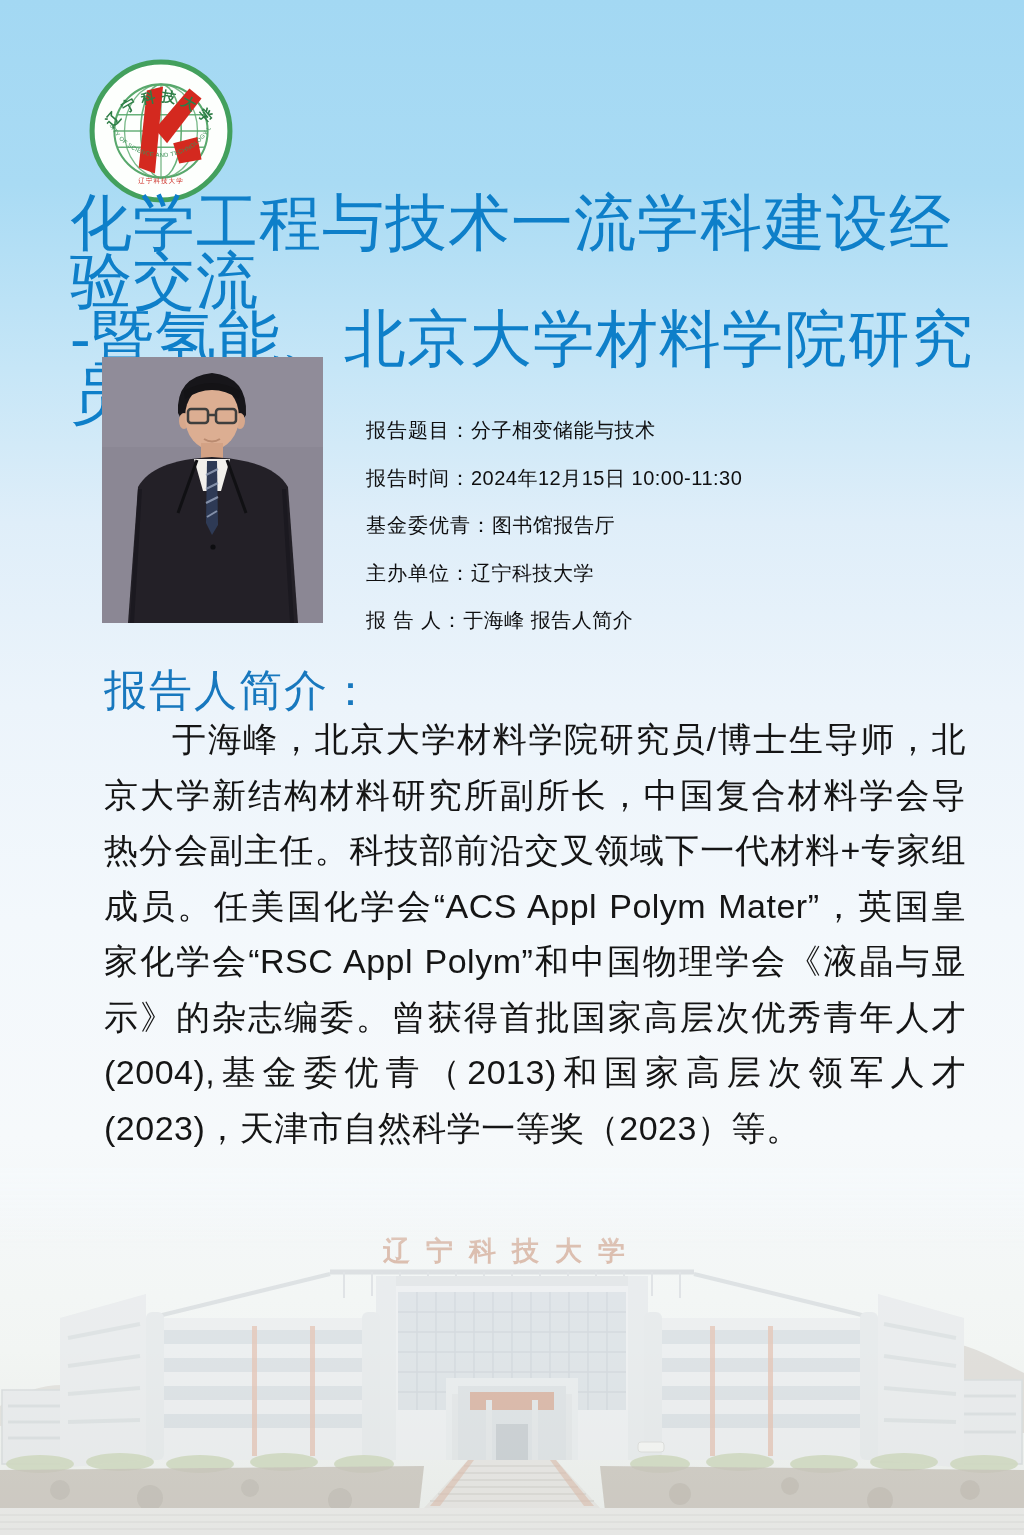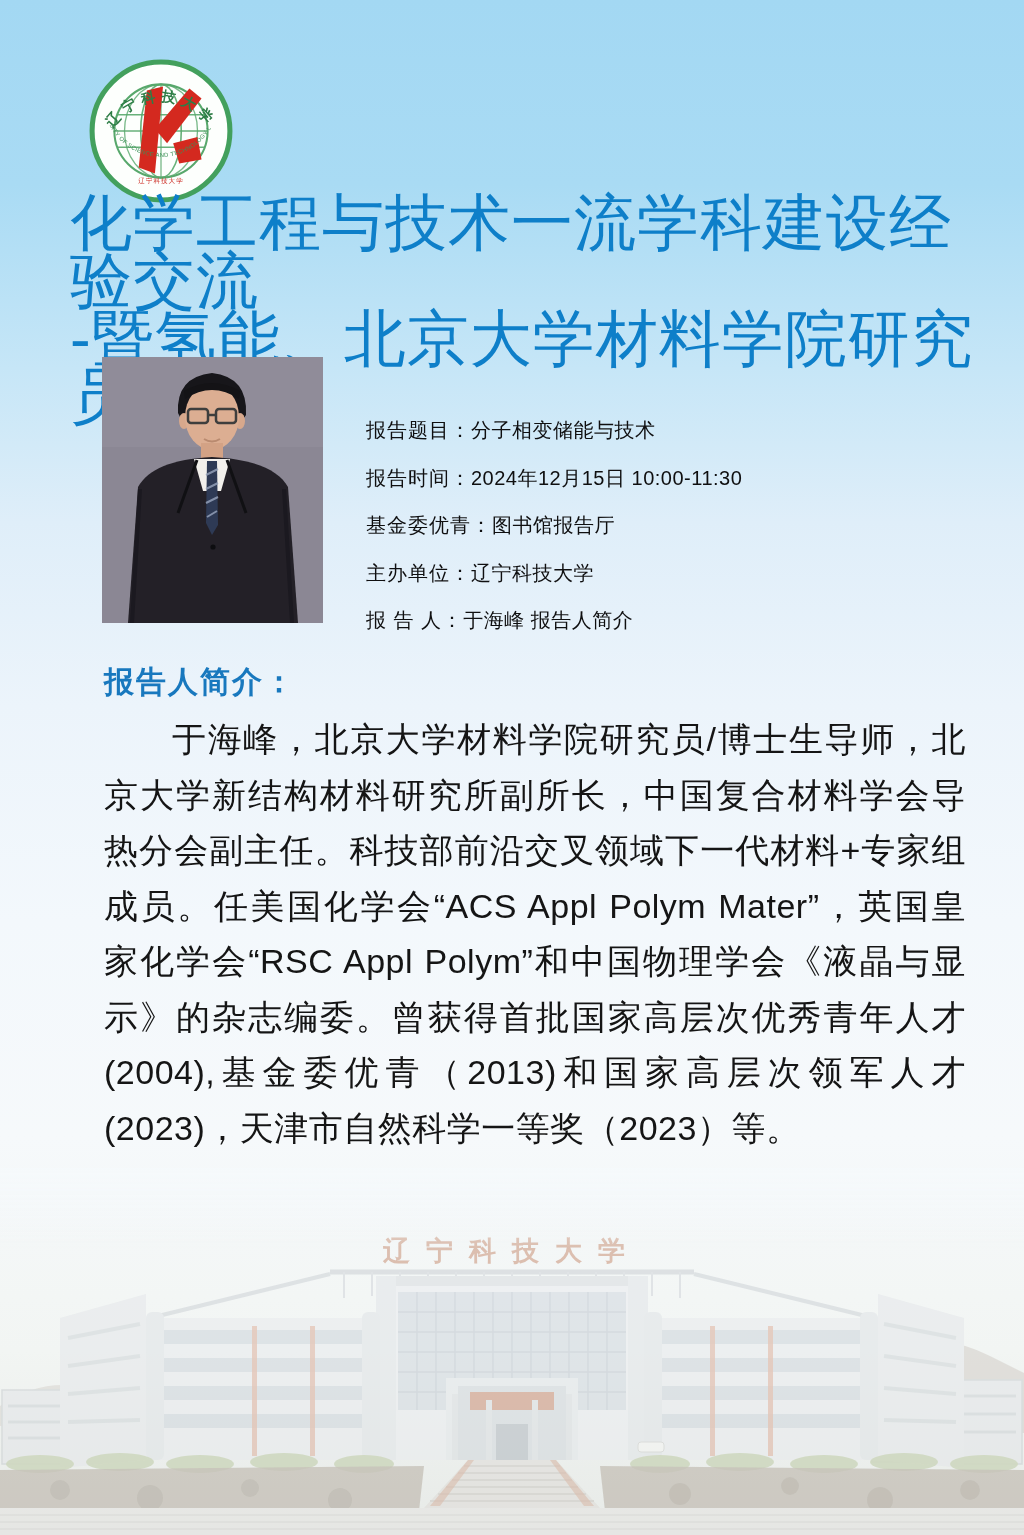--- a/index.html
+++ b/index.html
@@ -22,21 +22,21 @@
   .details{
     position:absolute;left:366px;top:382px;width:620px;
     font-size:20px;font-weight:400;color:#0f0f10;line-height:47.6px;
     white-space:nowrap;
     margin-top:25px;
   }
   .detail-label{letter-spacing:1px;}
   .detail-value{letter-spacing:0.5px;}
   .bio-heading{
     position:absolute;left:104px;top:662px;
-    font-size:30px;font-weight:700;color:#1878be;letter-spacing:2px;text-align:right;
+    font-size:43px;font-weight:400;color:#1878be;letter-spacing:2px;text-align:right;
   }
   .bio-text{
     position:absolute;left:104px;top:712px;width:862px;margin:0;
     font-size:34px;line-height:55.5px;color:#151515;
     text-align:justify;text-indent:68px;letter-spacing:0.5px;
   }
   .footer-art{position:absolute;left:0;top:1168px;width:1024px;height:367px;}
   .footer-fade{
     position:absolute;left:0;top:1168px;width:1024px;height:80px;
     background:linear-gradient(180deg, rgba(245,249,251,1) 0%, rgba(245,249,251,0) 100%);

